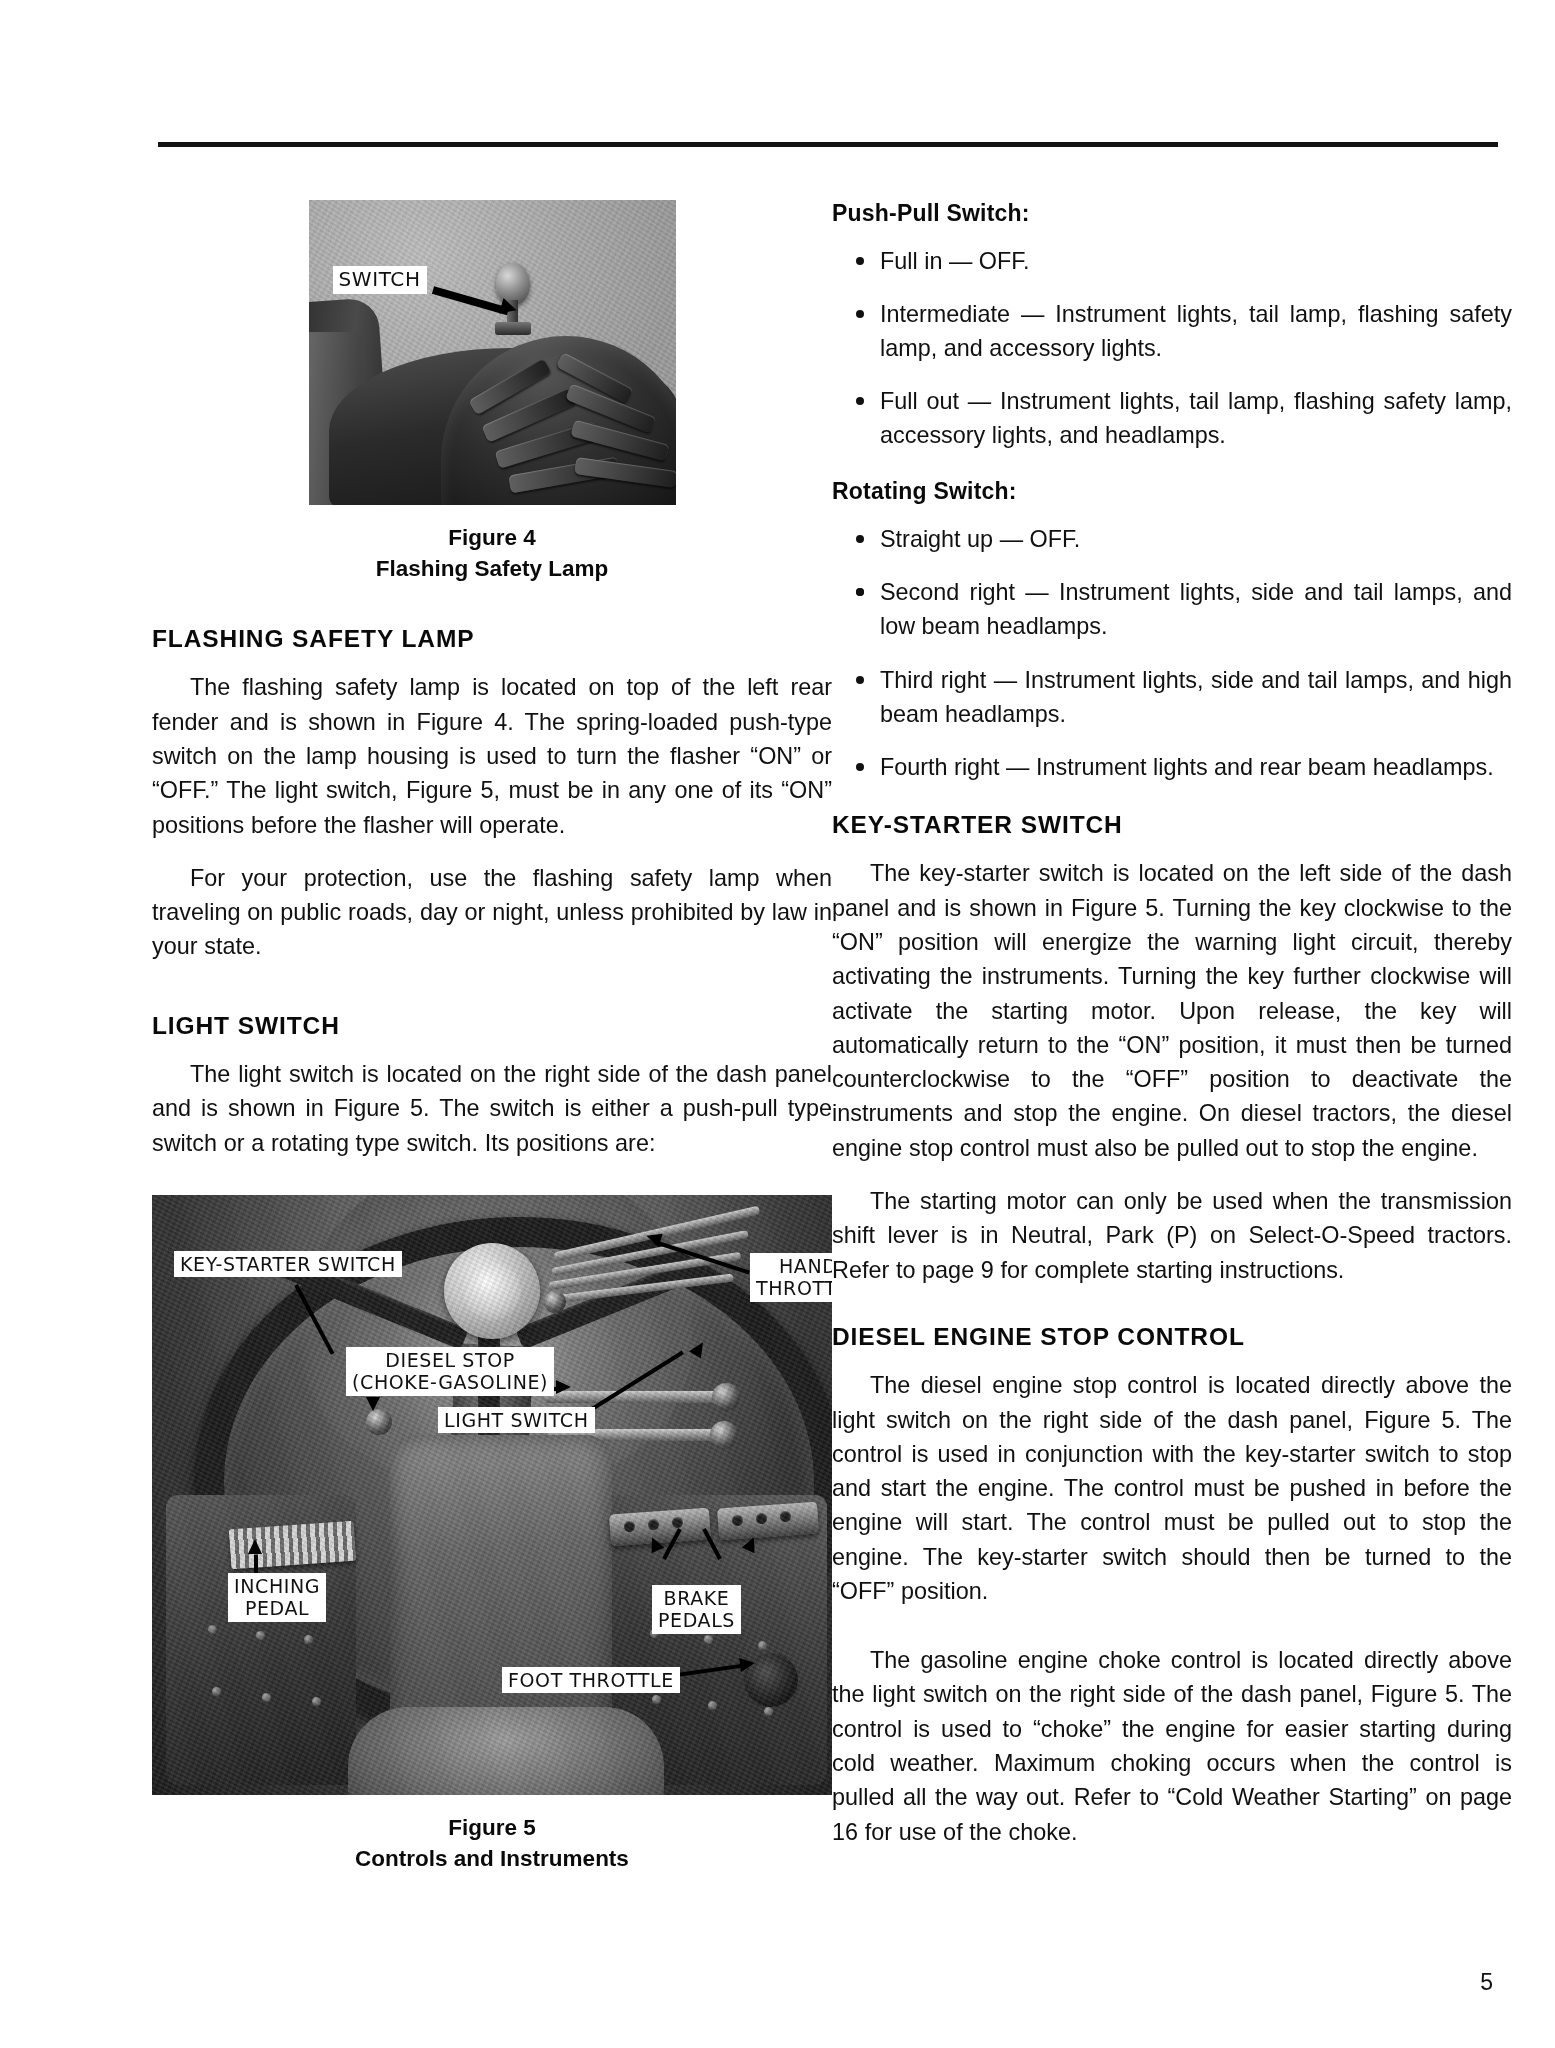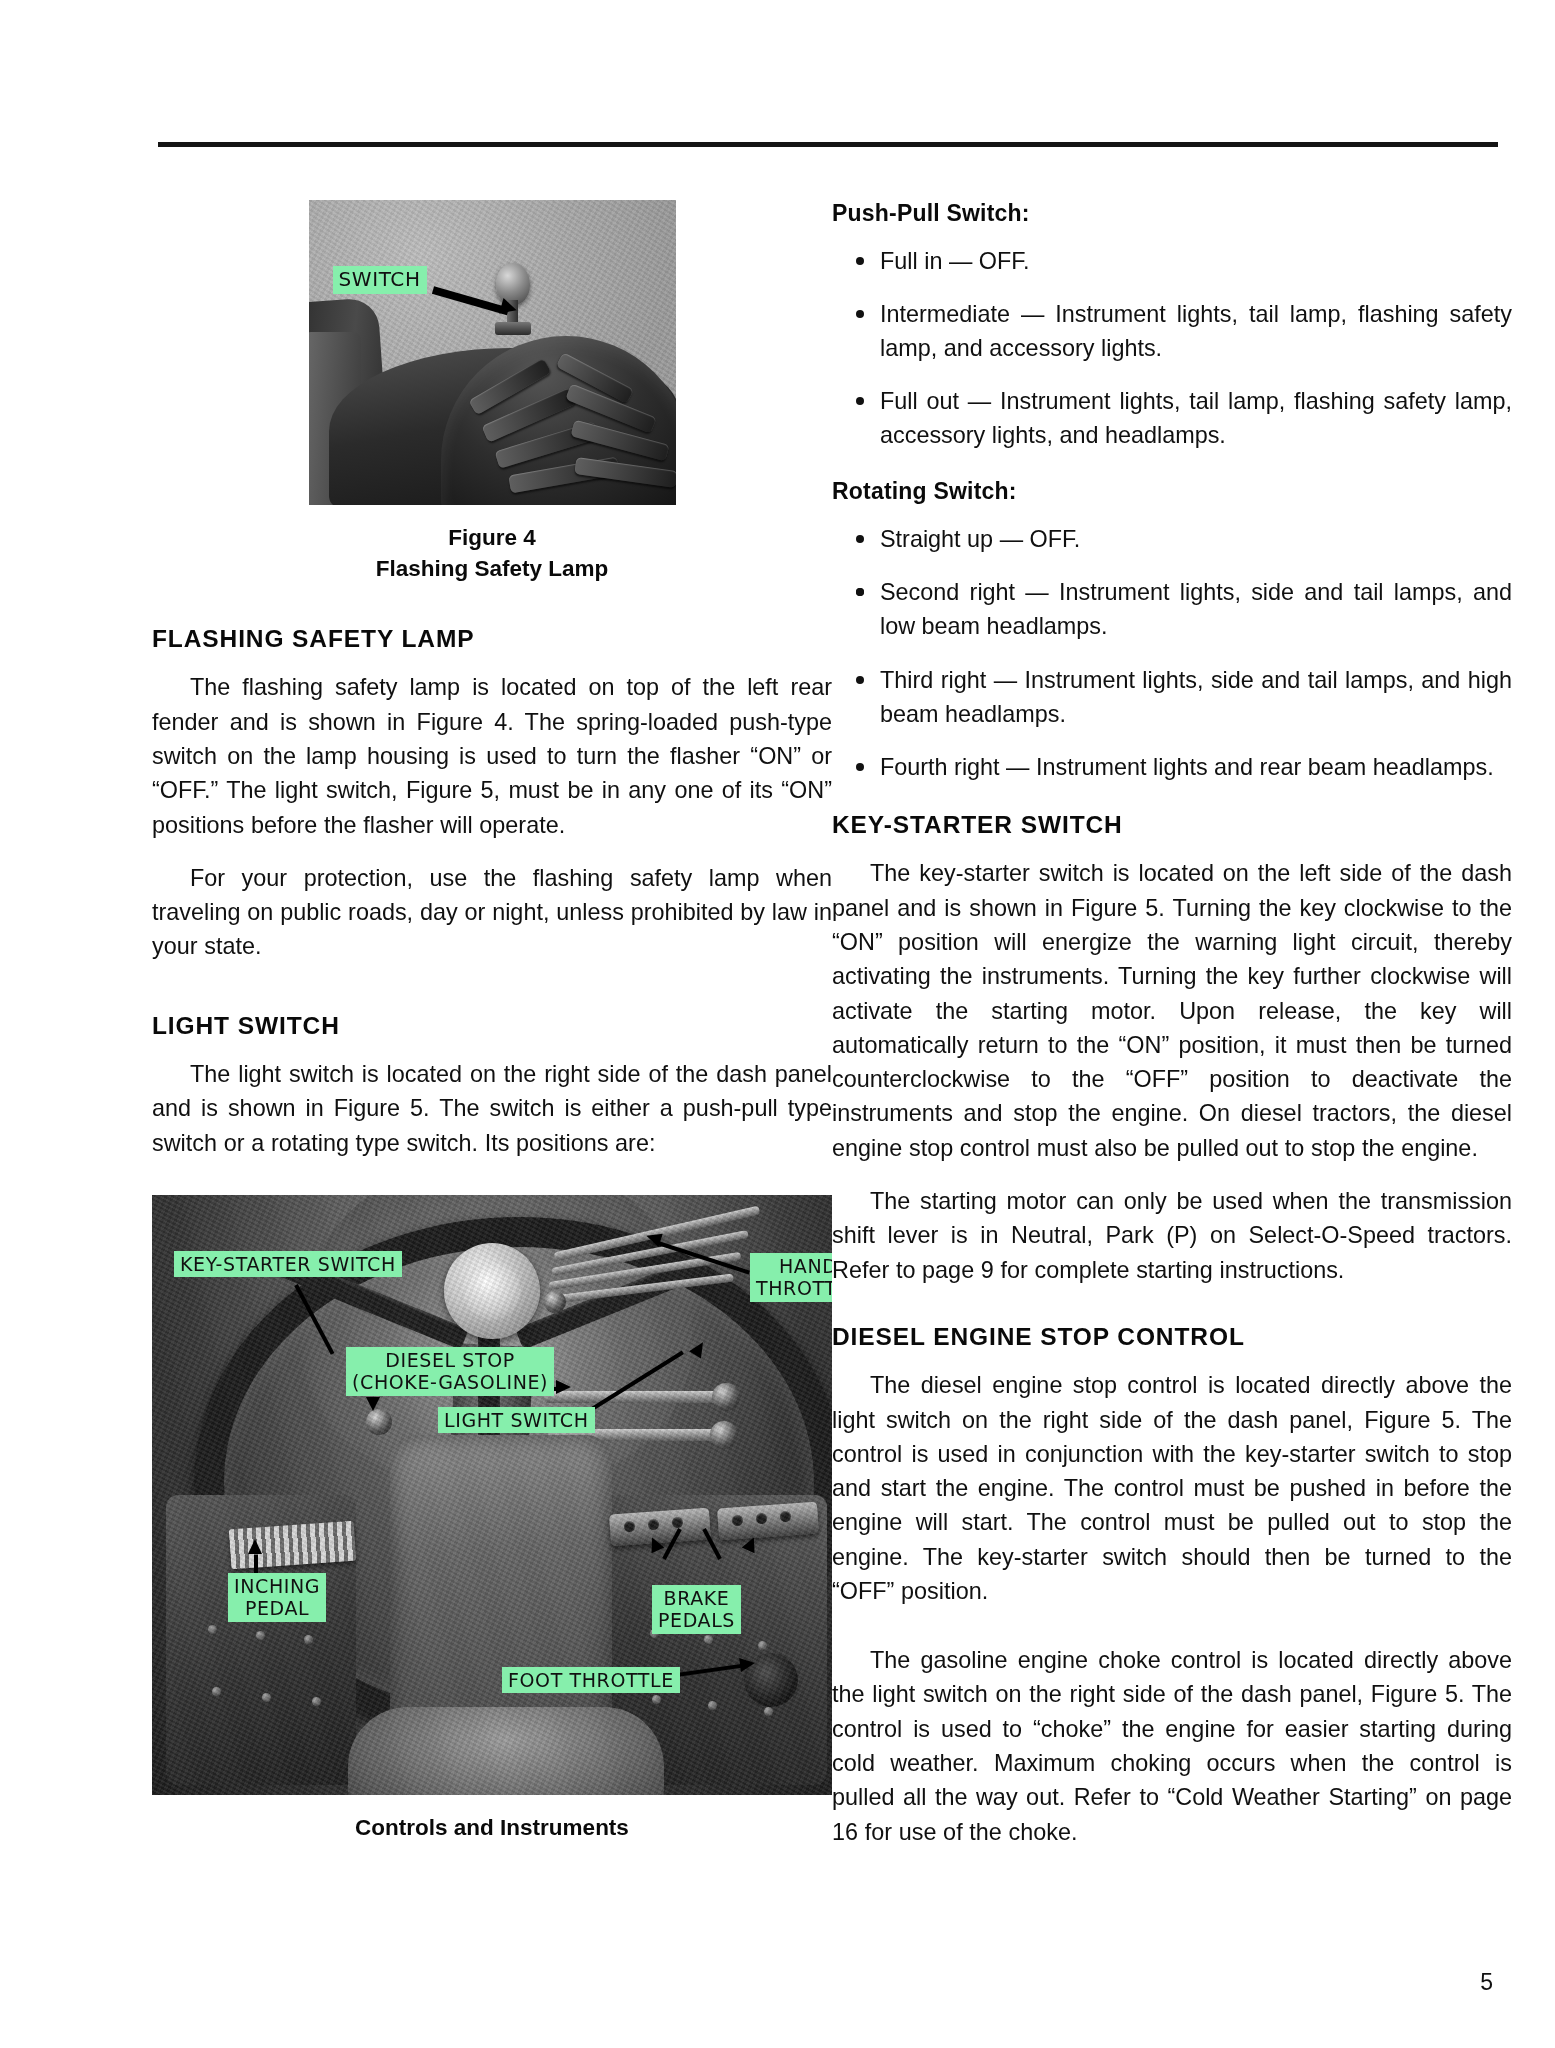--- a/index.html
+++ b/index.html
@@ -192,21 +192,21 @@
   }
   .fig4-lamp-base {
     position: absolute;
     left: 186px; top: 122px;
     width: 36px; height: 13px;
     background: linear-gradient(180deg, #777, #2b2b2b);
     border-radius: 3px;
   }
   .callout {
     position: absolute;
-    background: #86efac;
+    background: #ffffff;
     color: #111111;
     font-family: "DejaVu Sans", sans-serif;
     font-weight: 400;
     letter-spacing: 0.6px;
     line-height: 1.18;
     padding: 2px 6px;
     white-space: pre;
     text-align: center;
     z-index: 6;
   }
@@ -511,20 +511,21 @@
           <div class="leader" style="left:512px;top:362px;width:34px;height:4px;transform:rotate(-62deg);"></div>
           <div class="arrowhead" style="left:496px;top:342px;border-bottom:14px solid #000;border-left:7px solid transparent;border-right:7px solid transparent;transform:rotate(-24deg);"></div>
           <div class="leader" style="left:568px;top:362px;width:34px;height:4px;transform:rotate(-118deg);"></div>
           <div class="arrowhead" style="left:592px;top:342px;border-bottom:14px solid #000;border-left:7px solid transparent;border-right:7px solid transparent;transform:rotate(24deg);"></div>
 
           <div class="callout" style="left:350px;top:472px;font-size:19px;">FOOT THROTTLE</div>
           <div class="leader" style="left:496px;top:482px;width:96px;height:4px;transform:rotate(-8deg);"></div>
           <div class="arrowhead" style="left:588px;top:462px;border-left:15px solid #000;border-top:7px solid transparent;border-bottom:7px solid transparent;transform:rotate(-8deg);"></div>
         </div>
         <figcaption class="figcaption">
+          <div>Figure 5</div>
           <div>Controls and Instruments</div>
         </figcaption>
       </figure>
 
     </div>
 
     <div class="col-right">
 
       <h3 class="sub-head">Push-Pull Switch:</h3>
       <ul class="bullets">

